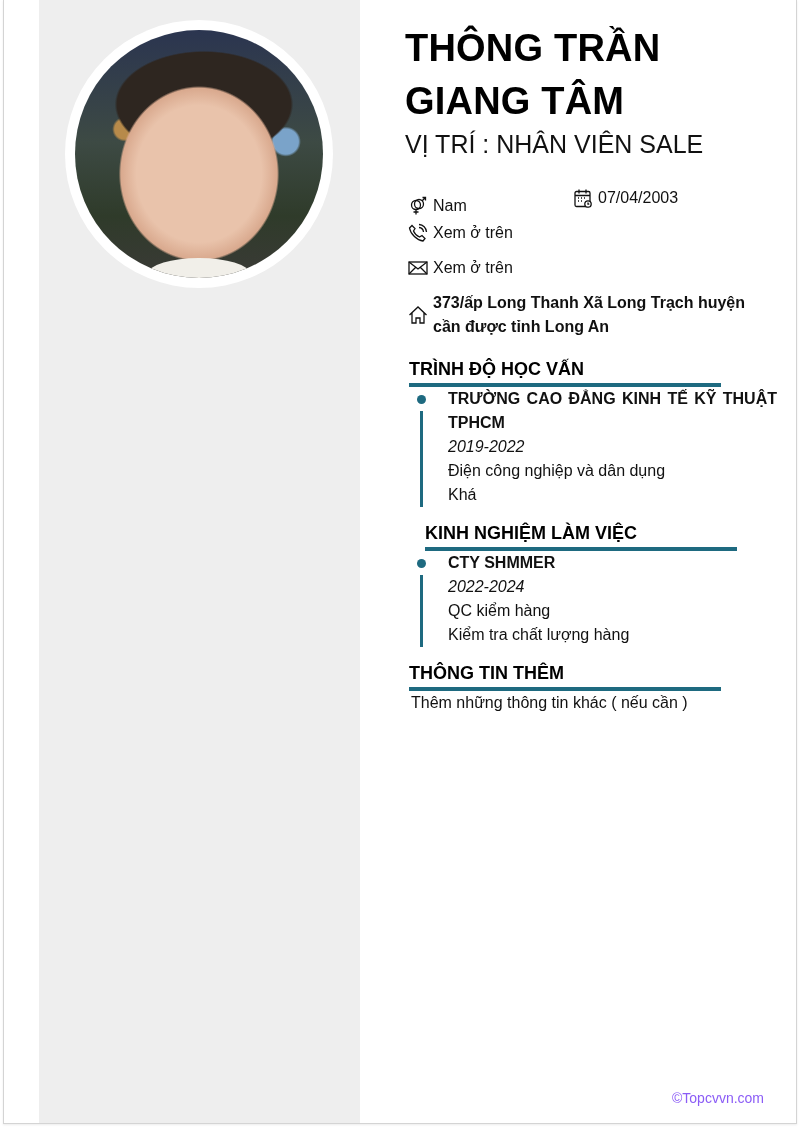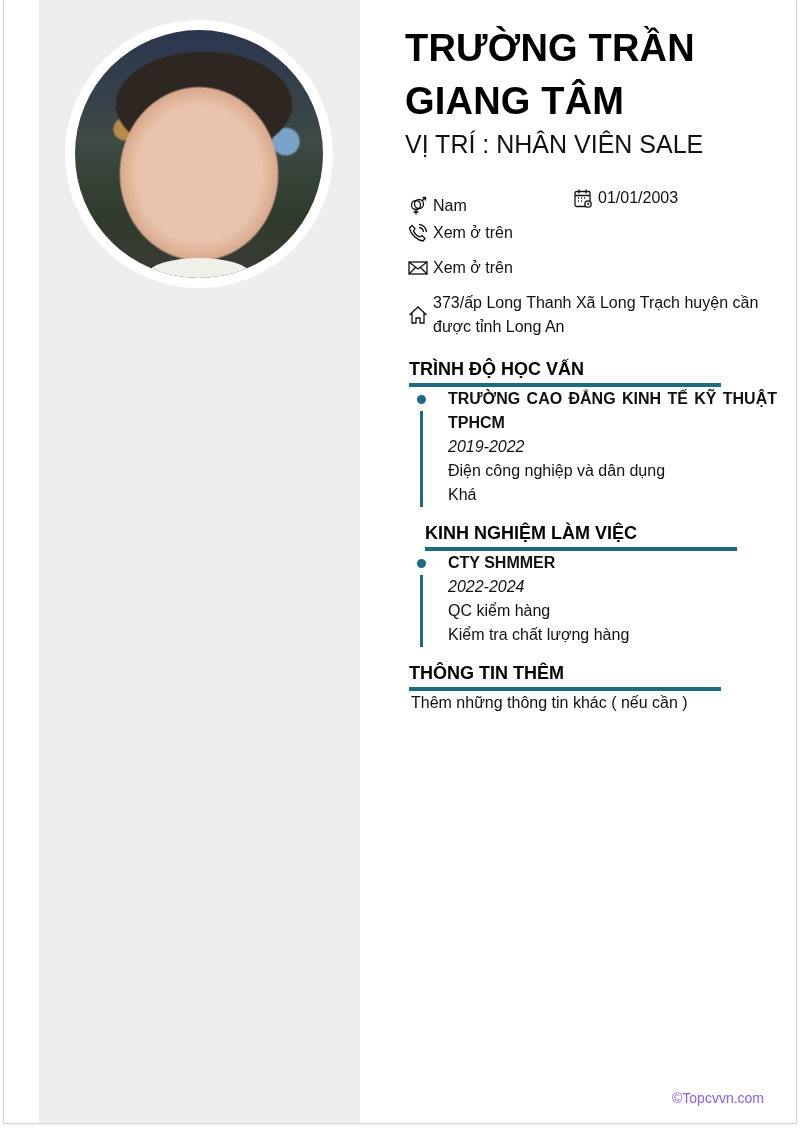--- a/index.html
+++ b/index.html
@@ -40,21 +40,21 @@
     font-size: 38px; font-weight: bold; line-height: 53px; color: #000; letter-spacing: 0.2px;
   }
   .position {
     position: absolute; left: 0; top: 128px; font-size: 25px; line-height: 32px; color: #111;
   }
 
   .info-row { position: absolute; display: flex; align-items: center; font-size: 16px; color: #111; }
   .info-row .ic { width: 22px; height: 20px; margin-right: 4px; display: inline-flex; align-items: center; justify-content: center; }
   .info-row svg { width: 20px; height: 20px; }
   .addr { align-items: center; }
-  .addr .txt { line-height: 24px; width: 340px; }
+  .addr .txt { line-height: 24px; width: 340px; font-weight: bold; }
 
   .section-title {
     position: absolute; left: 4px; width: 312px; font-size: 18px; font-weight: bold; color: #000;
     padding-bottom: 3px; border-bottom: 4px solid #1e6a80; line-height: 22px;
   }
   .entry { position: absolute; left: 4px; width: 368px; font-size: 16px; line-height: 24px; color: #111; }
   .entry .bullet {
     position: absolute; left: 8px; top: 8px; width: 9px; height: 9px; border-radius: 50%; background: #1e6a80;
   }
   .entry .bar {
@@ -74,21 +74,21 @@
   <div class="sidebar">
     <div class="avatar-ring">
       <div class="avatar">
           <div class="shirt"></div>
         </div>
     </div>
   </div>
 </div>
 
 <div class="main">
-  <div class="name">TRƯỜNG TRẦN GIANG TÂM</div>
+  <div class="name">THÔNG TRẦN GIANG TÂM</div>
   <div class="position">VỊ TRÍ : NHÂN VIÊN SALE</div>
 
   <div class="info-row" style="left:2px; top:196px;">
     <span class="ic">
       <svg viewBox="0 0 20 20" fill="none" stroke="#111" stroke-width="1.3">
           <circle cx="8" cy="9" r="4.5"></circle>
           <circle cx="11" cy="8" r="4.5"></circle>
           <path d="M8 13.5v5M5.5 16h5M14.2 4.8l3.3-3.3M14.5 1.5h3v3"></path>
         </svg>
     </span>
@@ -97,21 +97,21 @@
   <div class="info-row" style="left:167px; top:188px;">
     <span class="ic">
       <svg viewBox="0 0 20 20" fill="none" stroke="#111" stroke-width="1.3">
           <rect x="2" y="3.5" width="15" height="15" rx="1.5"></rect>
           <path d="M2 7.5h15M6 1.5v4M13 1.5v4"></path>
           <circle cx="15" cy="16" r="3.2" fill="#fff"></circle>
           <path d="M15 14.5v1.7h1.3"></path>
           <path d="M5 10h1M8 10h1M11 10h1M5 13h1M8 13h1" stroke-width="1.5"></path>
         </svg>
     </span>
-    <span>01/01/2003</span>
+    <span>07/04/2003</span>
   </div>
   <div class="info-row" style="left:2px; top:223px;">
     <span class="ic">
       <svg viewBox="0 0 20 20" fill="none" stroke="#111" stroke-width="1.3">
           <path d="M4 2.5l3 3-1.5 2.5c1 2.5 3.5 5 6 6l2.5-1.5 3 3-2 2.5C9 17.5 2.5 11 1.5 5z"></path>
           <path d="M11 4.5a5 5 0 0 1 4.5 4.5M11 1.5a8 8 0 0 1 7.5 7.5"></path>
         </svg>
     </span>
     <span>Xem ở trên</span>
   </div>

